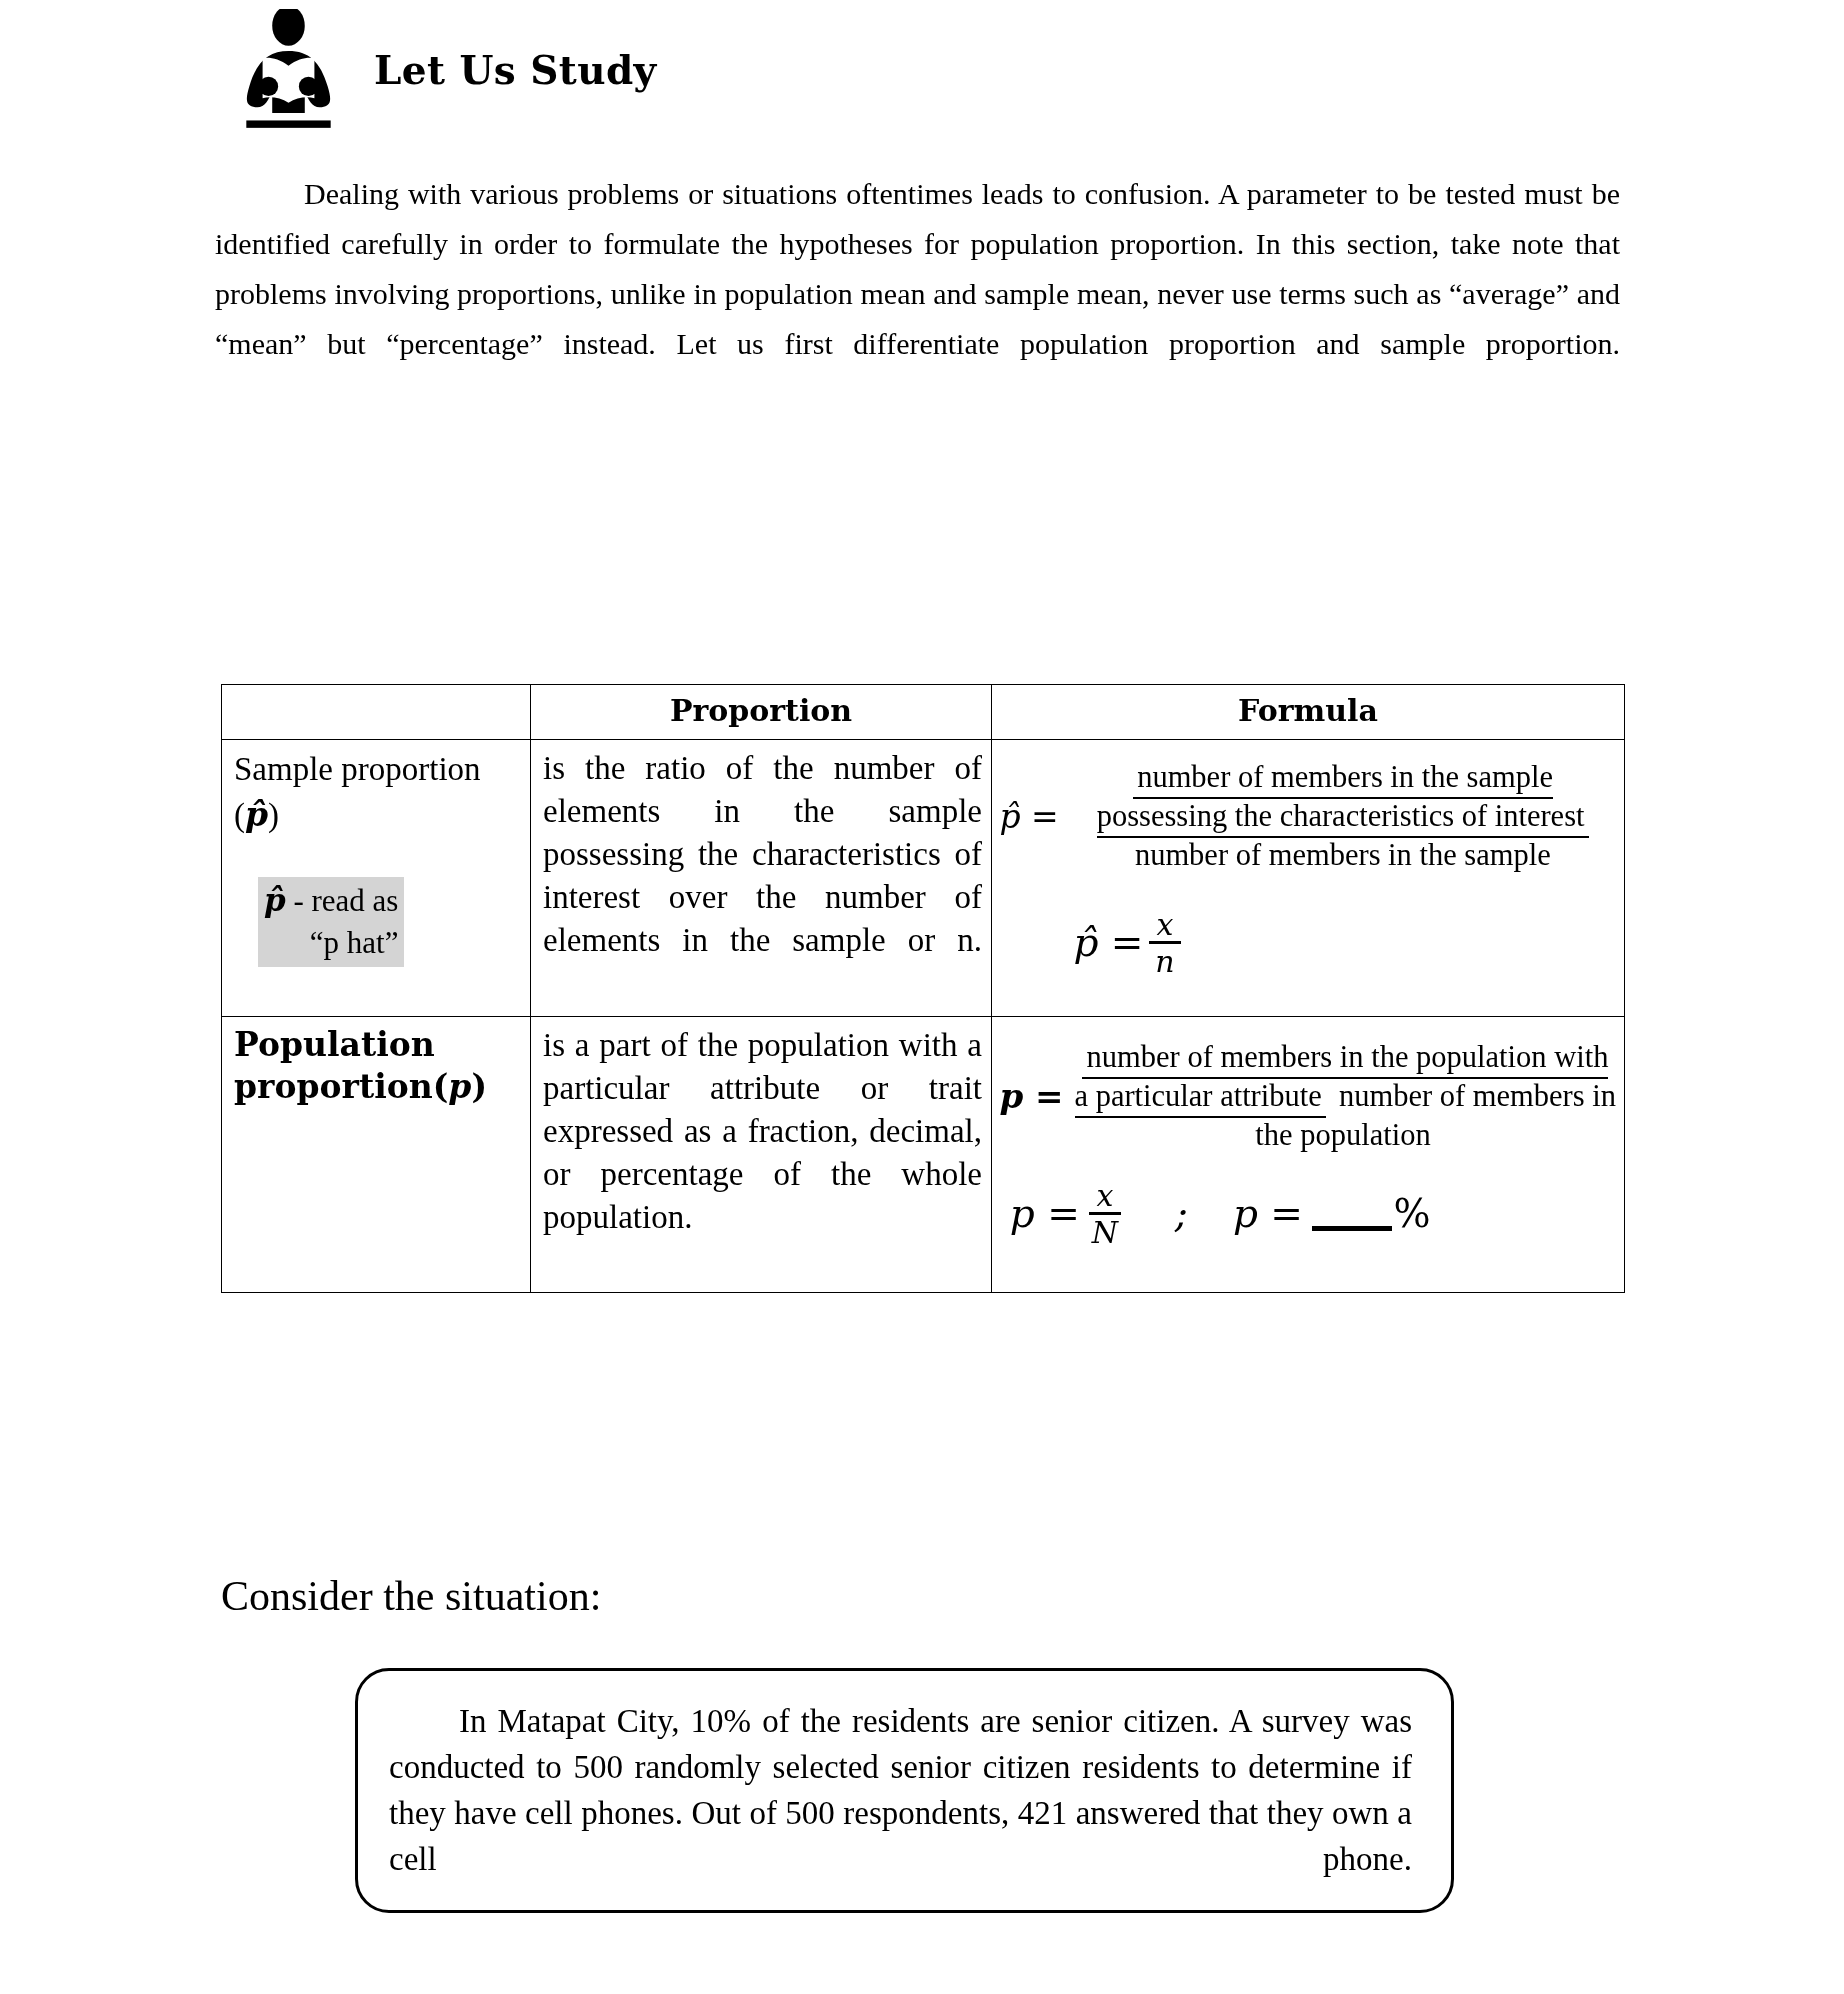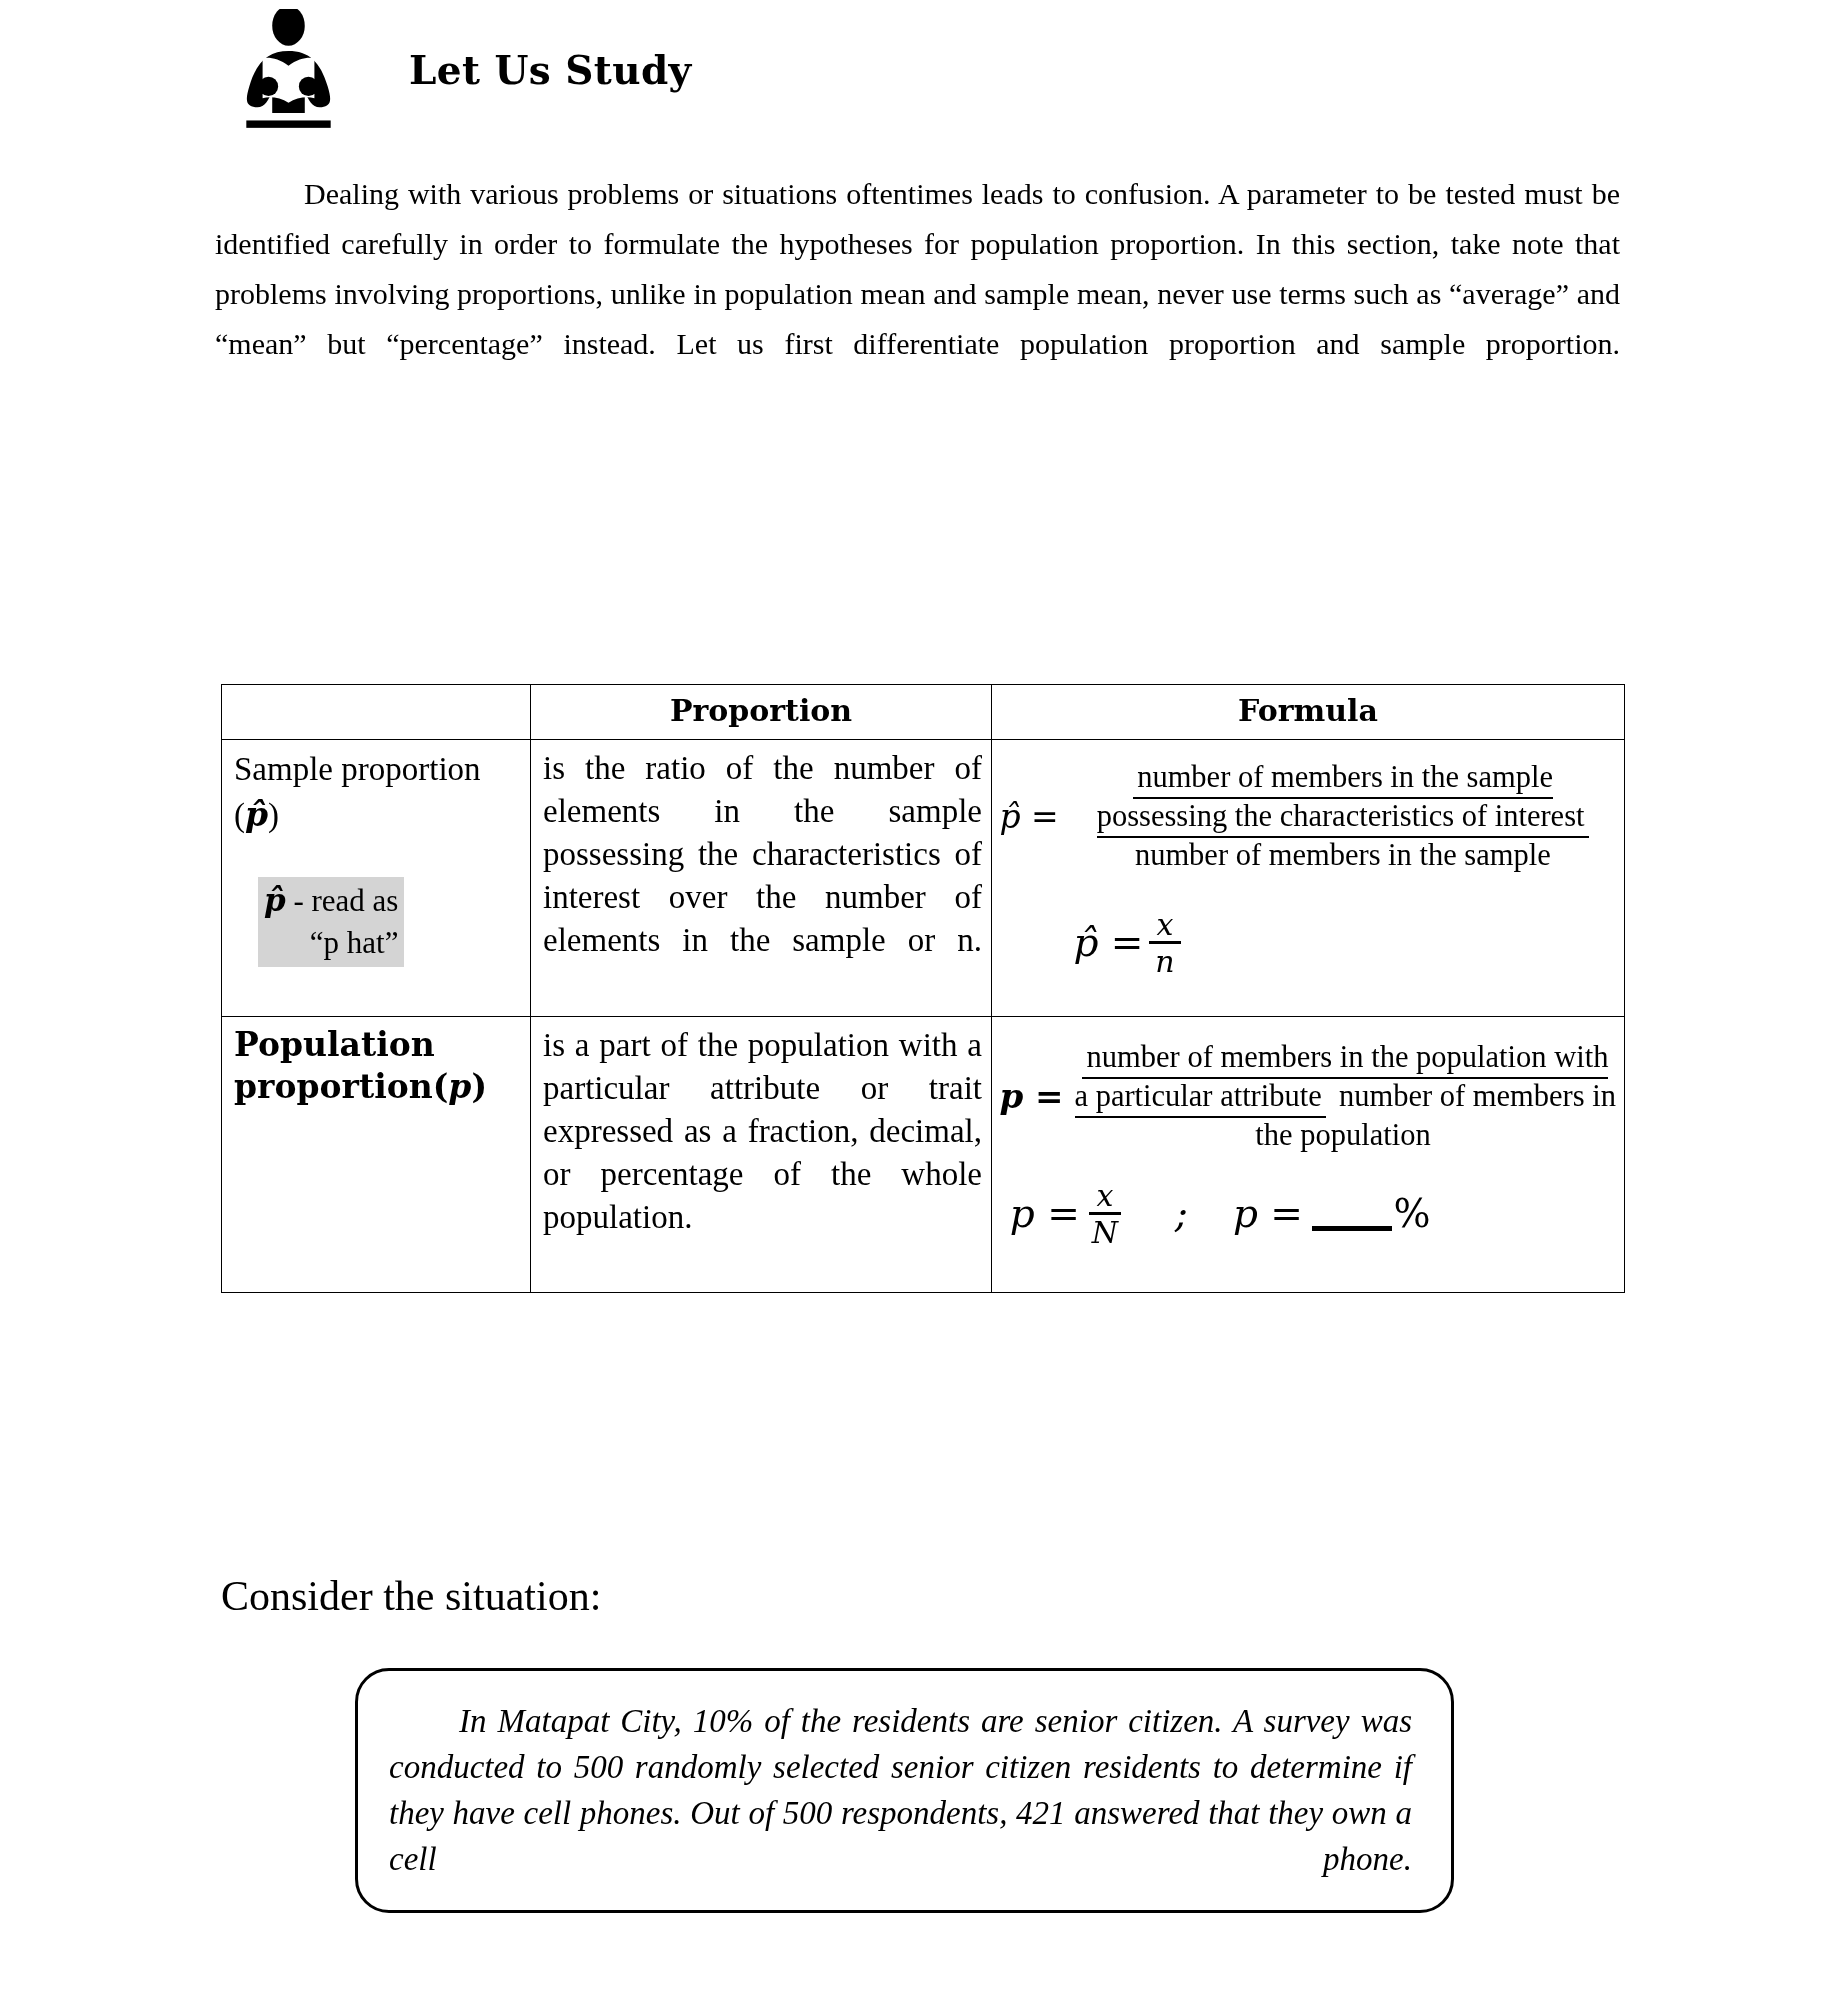--- a/index.html
+++ b/index.html
@@ -39,21 +39,21 @@
     flex: 0 0 111px;
     position: relative;
     margin-left: 12px;
   }
   .study-icon svg { display: block; }
   .header-title {
     font-family: "DejaVu Serif", "Liberation Serif", serif;
     font-weight: bold;
     font-size: 39px;
     letter-spacing: 0.4px;
-    margin-left: 65px;
+    margin-left: 30px;
     white-space: nowrap;
   }
 
   
   .intro {
     position: absolute;
     left: 215px;
     top: 169px;
     width: 1405px;
     font-size: 30px;
@@ -245,21 +245,20 @@
   .situation-box {
     position: absolute;
     left: 355px;
     top: 1668px;
     width: 1099px;
     height: 245px;
     border: 3px solid #000000;
     border-radius: 34px;
     box-sizing: border-box;
     padding: 27px 39px 15px 31px;
-    font-style: italic;
   }
   .situation-text {
     font-size: 33px;
     line-height: 46px;
     text-align: justify;
     text-indent: 70px;
     text-justify: inter-word;
   }
   .situation-text::after {
     content: "";

